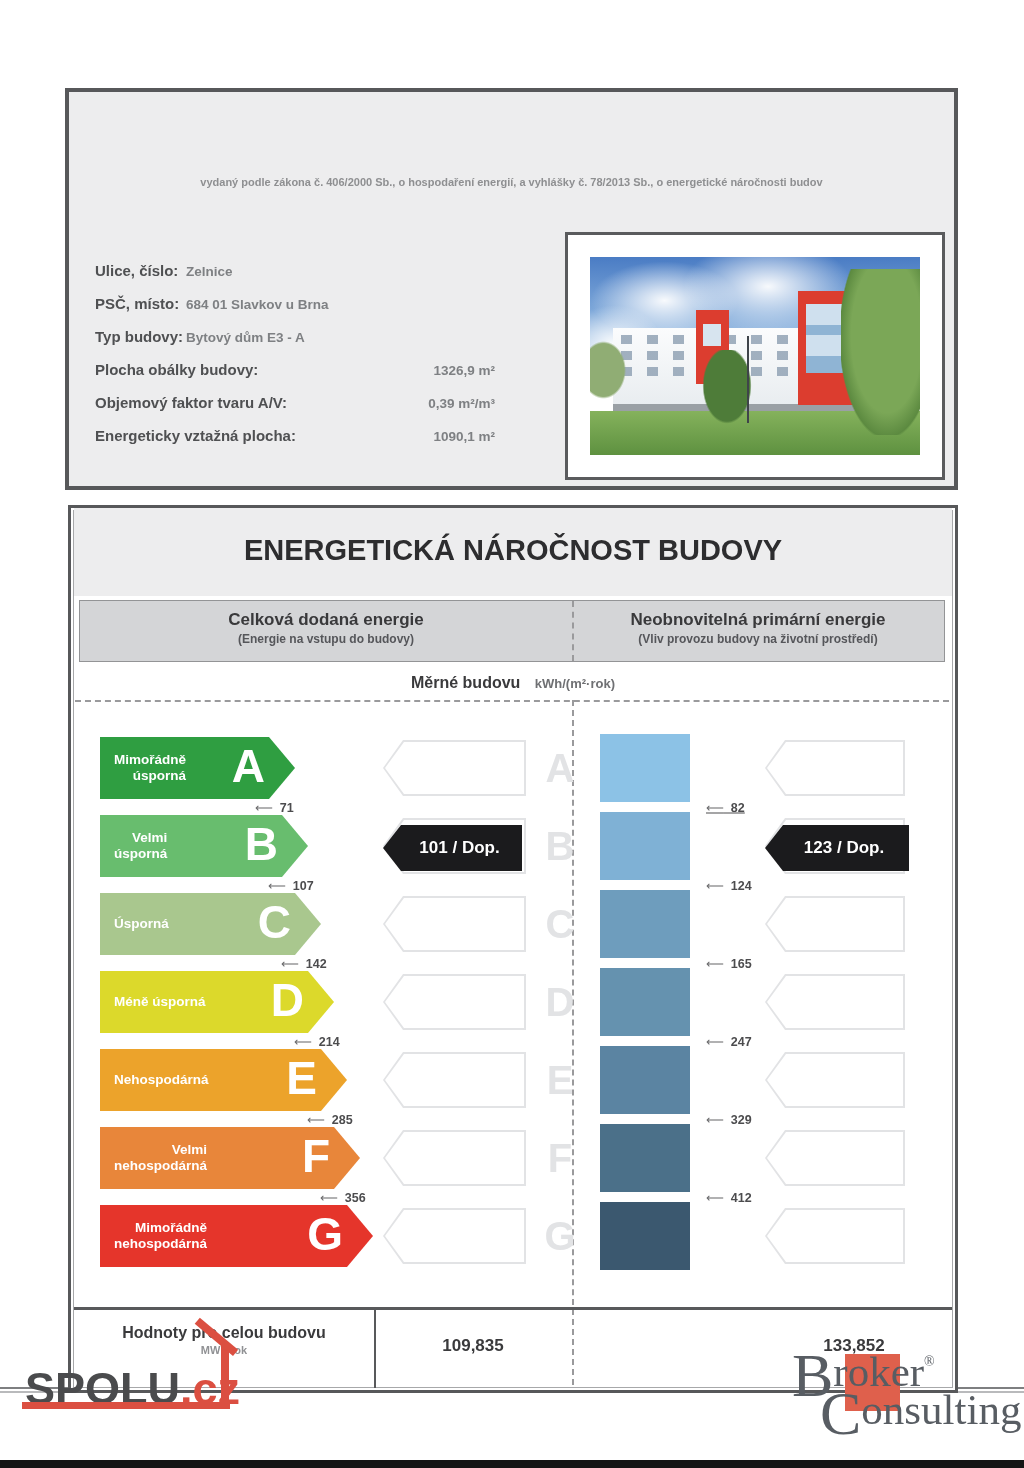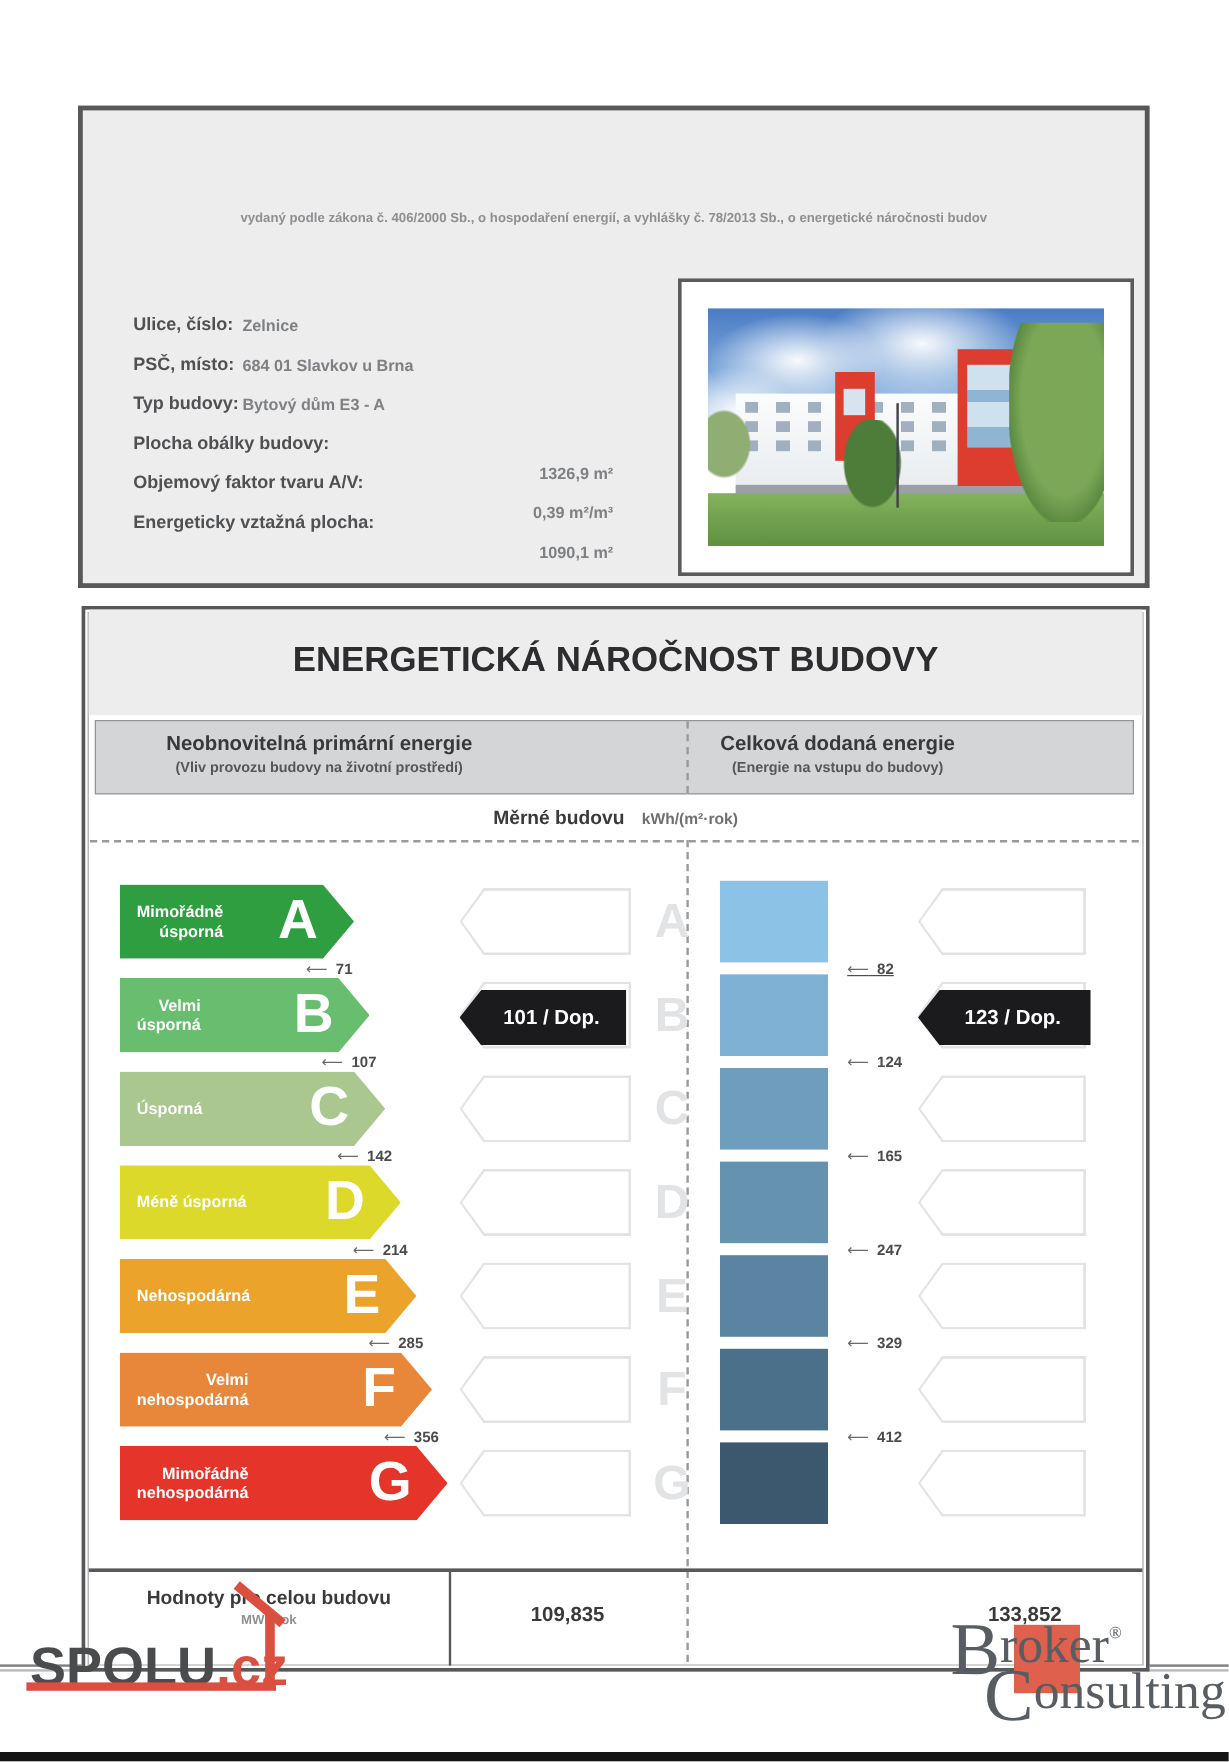--- a/index.html
+++ b/index.html
@@ -7,24 +7,24 @@
        font-family:"Liberation Sans",sans-serif;overflow:hidden;color:#333;}
 
   
   .top-box{position:absolute;left:65px;top:88px;width:885px;height:394px;
            border:4px solid #57585a;background:#ededee;}
   .tb-title{position:absolute;top:30px;left:0;width:100%;text-align:center;
             font-size:33px;font-weight:800;color:#2b2b2d;letter-spacing:.5px;white-space:nowrap;}
   .tb-sub{position:absolute;top:84px;left:0;width:100%;text-align:center;
           font-size:11px;font-weight:bold;color:#8e8f91;}
   .info{position:absolute;left:26px;top:170px;width:400px;}
-  .info-row{position:absolute;left:16px;height:24px;white-space:nowrap;width:400px;}
+  .info-row{position:absolute;left:0;height:24px;white-space:nowrap;width:400px;}
   .info-label{font-size:15px;font-weight:bold;color:#4f5052;}
   .info-value{position:absolute;left:91px;top:2px;font-size:13.5px;font-weight:bold;color:#7e8083;}
-  .info-value.num{left:auto;right:0;text-align:center;margin-top:24px;}
+  .info-value.num{left:auto;right:0;text-align:center;}
 
   
   .photo-frame{position:absolute;left:496px;top:140px;width:374px;height:242px;
                border:3px solid #5a5b5d;background:#ffffff;}
   .photo{position:absolute;left:22px;top:22px;width:330px;height:198px;overflow:hidden;
          background:linear-gradient(180deg,#4a7cc4 0%,#7fa9da 28%,#c2d8ee 52%,#ecf3f9 60%,#ffffff 66%);}
   .cloud{position:absolute;background:radial-gradient(ellipse at center,rgba(255,255,255,.95) 0%,rgba(255,255,255,0) 70%);}
   .c1{left:0%;top:2%;width:45%;height:40%;}
   .c2{left:28%;top:-8%;width:52%;height:46%;}
   .c3{left:-8%;top:24%;width:30%;height:40%;}
@@ -166,27 +166,27 @@
     </div>
   </div>
 </div>
 
 <div class="main-box">
   <div class="mb-band">
     <div class="mb-title">ENERGETICKÁ NÁROČNOST BUDOVY</div>
   </div>
 
   <div class="mb-header">
+    <div class="half half-l">
+      <div class="h1">Celková dodaná energie</div>
+      <div class="h2">(Energie na vstupu do budovy)</div>
+    </div>
     <div class="half half-r">
       <div class="h1">Neobnovitelná primární energie</div>
       <div class="h2">(Vliv provozu budovy na životní prostředí)</div>
-    </div>
-    <div class="half half-l">
-      <div class="h1">Celková dodaná energie</div>
-      <div class="h2">(Energie na vstupu do budovy)</div>
     </div>
   </div>
 
   <div class="units">
     <span class="u1">Měrné budovu</span>
     <span class="u2">kWh/(m²·rok)</span>
   </div>
 
   <div class="dash-h"></div>
   <div class="dash-v" id="dash-v1"></div>

